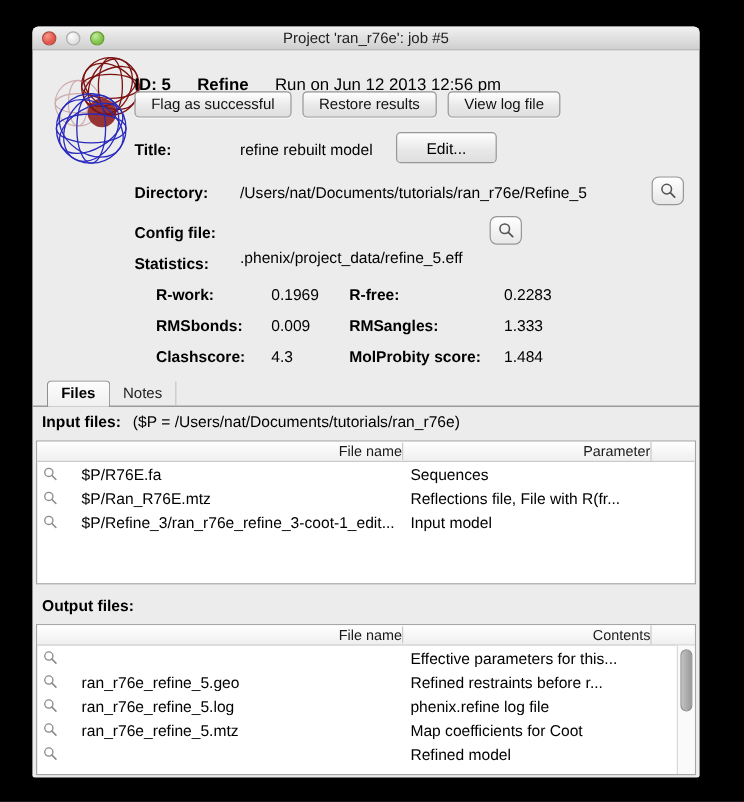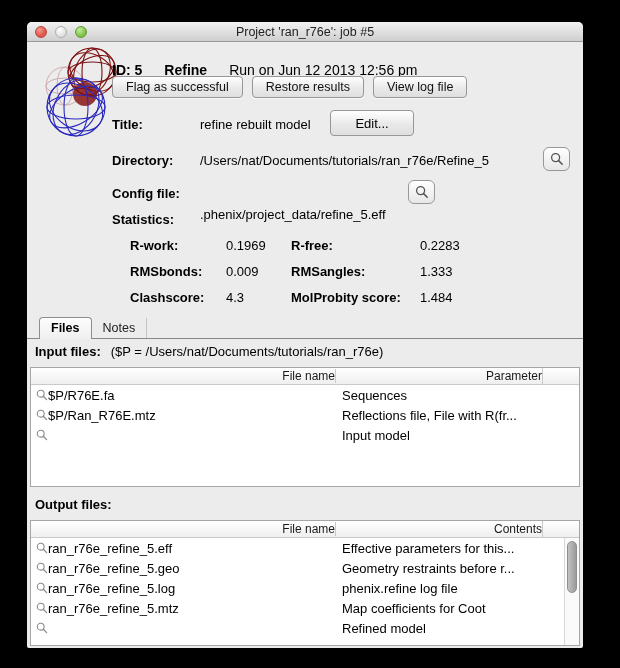--- a/index.html
+++ b/index.html
@@ -60,21 +60,21 @@
   .secheading .note{margin-left:10px;font-weight:normal;}
 
   .ftable{position:absolute;left:3px;width:550px;background:#FFF;border:1px solid #A6A6A6;
        box-sizing:border-box;overflow:hidden;}
   .thead{display:flex;height:17px;align-items:center;font-size:12px;color:#1a1a1a;
        background:linear-gradient(#FFFFFF,#EFEFEF);border-bottom:1px solid #C9C9C9;box-sizing:border-box;text-align:right;}
   .thead .hfile{flex:1;padding-left:7px;}
   .thead .hparam{width:207px;border-left:1px solid #C9C9C9;padding-left:18px;box-sizing:border-box;}
   .thead .hend{width:36px;border-left:1px solid #C9C9C9;align-self:stretch;}
   .trow{display:flex;height:20px;align-items:center;font-size:13px;}
-  .trow .cfile{flex:1;display:flex;align-items:center;gap:0;padding-left:5px;
+  .trow .cfile{flex:1;display:flex;align-items:center;gap:20px;padding-left:5px;
        white-space:nowrap;overflow:hidden;text-align:right;}
   .trow .cparam{width:243px;padding-left:6px;box-sizing:border-box;white-space:nowrap;overflow:hidden;}
 
   
   .mg{flex:0 0 auto;display:inline-block;}
 
   
   .vscroll{position:absolute;top:17px;right:0;bottom:0;width:15px;background:#FAFAFA;
        border-left:1px solid #D8D8D8;box-sizing:border-box;}
   .vthumb{position:absolute;left:2px;top:3px;width:10px;height:52px;border-radius:6px;
@@ -205,20 +205,21 @@
             <span>$P/Ran_R76E.mtz</span>
           </div>
         <div class="cparam">Reflections file, File with R(fr...</div>
       </div>
       <div class="trow">
         <div class="cfile">
             <svg class="mg" width="12" height="12" viewBox="0 0 12 12">
               <circle cx="4.7" cy="4.7" r="3.4" fill="none" stroke="#8A8A8A" stroke-width="1.1"></circle>
               <line x1="7.3" y1="7.3" x2="10.6" y2="10.6" stroke="#8A8A8A" stroke-width="1.3" stroke-linecap="round"></line>
             </svg>
+            <span>$P/Refine_3/ran_r76e_refine_3-coot-1_edit...</span>
           </div>
         <div class="cparam">Input model</div>
       </div>
     </div>
 
     <div class="secheading" style="top:475px;">
       <span class="b">Output files:</span>
     </div>
 
     <div class="ftable" style="top:498px;height:126px;">
@@ -226,33 +227,32 @@
         <div class="hfile">File name</div>
         <div class="hparam">Contents</div>
         <div class="hend"></div>
       </div>
       <div class="trow">
         <div class="cfile">
             <svg class="mg" width="12" height="12" viewBox="0 0 12 12">
               <circle cx="4.7" cy="4.7" r="3.4" fill="none" stroke="#8A8A8A" stroke-width="1.1"></circle>
               <line x1="7.3" y1="7.3" x2="10.6" y2="10.6" stroke="#8A8A8A" stroke-width="1.3" stroke-linecap="round"></line>
             </svg>
-            <span>ran_r76e_refine_5.eff</span>
           </div>
         <div class="cparam">Effective parameters for this...</div>
       </div>
       <div class="trow">
         <div class="cfile">
             <svg class="mg" width="12" height="12" viewBox="0 0 12 12">
               <circle cx="4.7" cy="4.7" r="3.4" fill="none" stroke="#8A8A8A" stroke-width="1.1"></circle>
               <line x1="7.3" y1="7.3" x2="10.6" y2="10.6" stroke="#8A8A8A" stroke-width="1.3" stroke-linecap="round"></line>
             </svg>
             <span>ran_r76e_refine_5.geo</span>
           </div>
-        <div class="cparam">Geometry restraints before r...</div>
+        <div class="cparam">Refined restraints before r...</div>
       </div>
       <div class="trow">
         <div class="cfile">
             <svg class="mg" width="12" height="12" viewBox="0 0 12 12">
               <circle cx="4.7" cy="4.7" r="3.4" fill="none" stroke="#8A8A8A" stroke-width="1.1"></circle>
               <line x1="7.3" y1="7.3" x2="10.6" y2="10.6" stroke="#8A8A8A" stroke-width="1.3" stroke-linecap="round"></line>
             </svg>
             <span>ran_r76e_refine_5.log</span>
           </div>
         <div class="cparam">phenix.refine log file</div>

